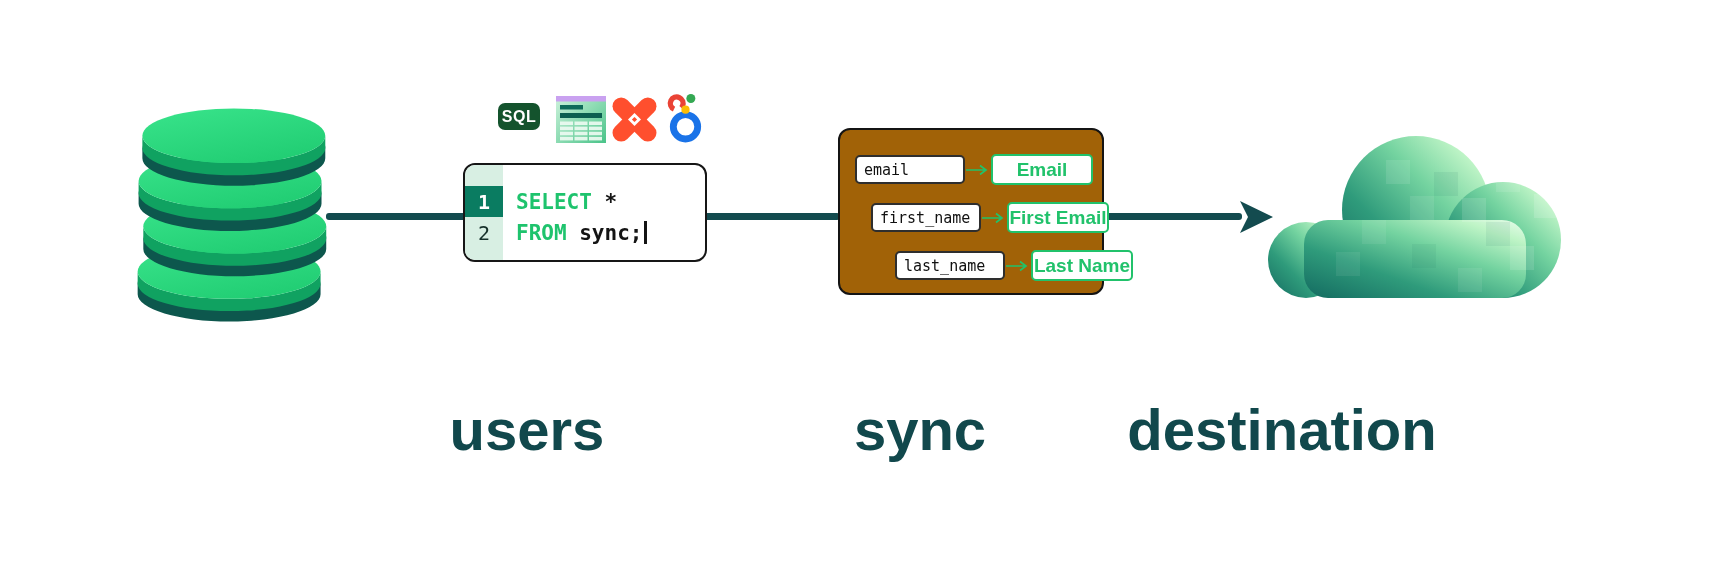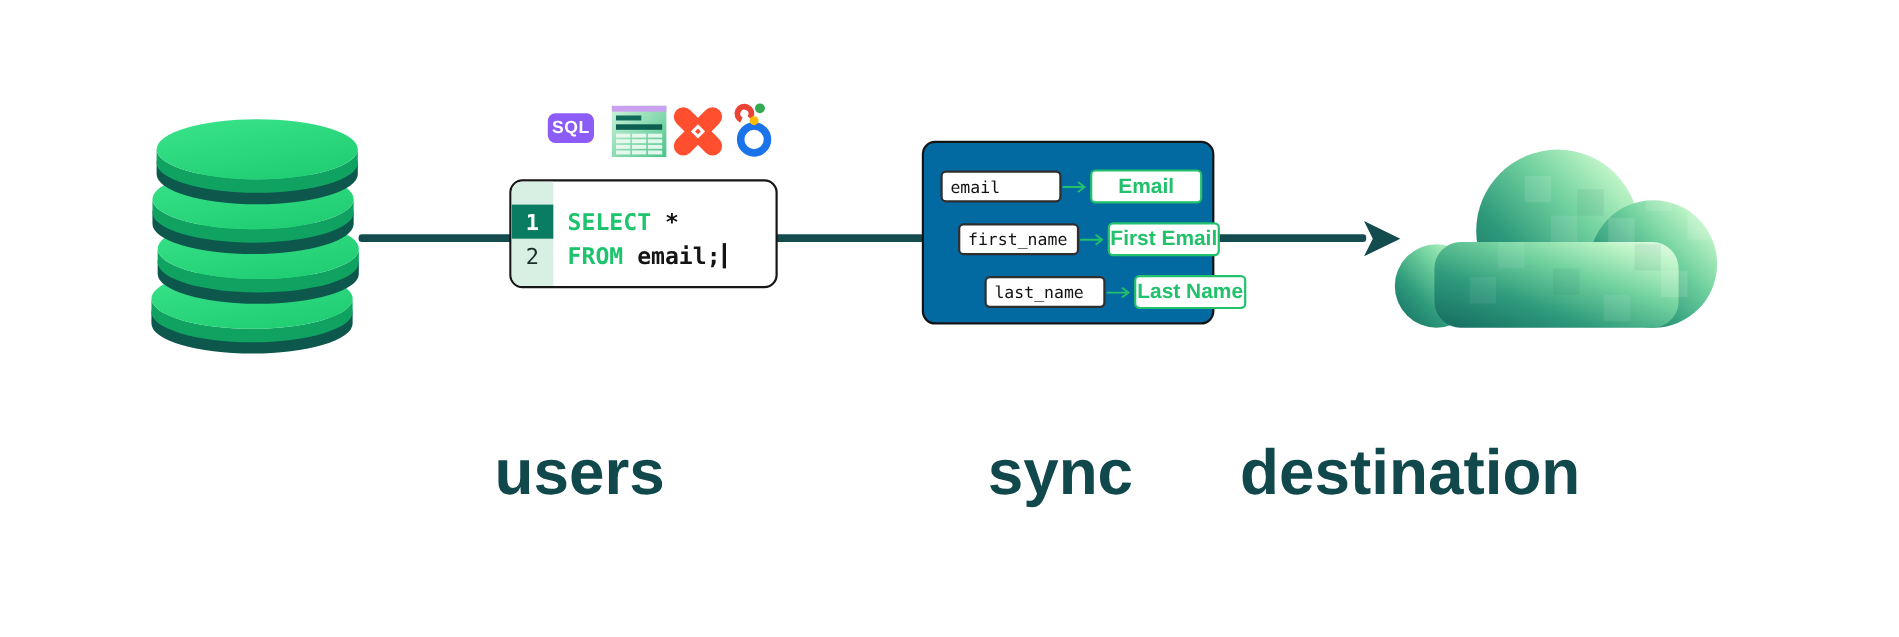--- a/index.html
+++ b/index.html
@@ -18,21 +18,21 @@
 
   
   .stage-label{
     position:absolute;top:396px;transform:translateX(-50%);
     font-size:58px;font-weight:600;color:#11484C;letter-spacing:0px;white-space:nowrap;
   }
 
   
   .badge{
     position:absolute;left:498px;top:103px;width:42px;height:27px;
-    background:#8b5cf6;border-radius:7px;color:#fff;font-weight:700;font-size:16px;
+    background:#14532d;border-radius:7px;color:#fff;font-weight:700;font-size:16px;
     display:flex;align-items:center;justify-content:center;letter-spacing:.5px;
   }
 
   
   .codebox{
     position:absolute;left:463px;top:163px;width:244px;height:99px;box-sizing:border-box;
     background:#fff;border:2px solid #161616;border-radius:12px;overflow:hidden;display:flex;
   }
   .gutter{width:38px;background:#D8EFE3;padding-top:21px;flex:none;
     font-family:"DejaVu Sans Mono","Liberation Mono",monospace;font-size:20px;}
@@ -40,21 +40,21 @@
   .gnum.active{background:#0A7C61;color:#ffffff;font-weight:700;}
   .codearea{padding:21px 0 0 13px;font-family:"DejaVu Sans Mono","Liberation Mono",monospace;
     font-size:21px;font-weight:700;color:#141414;}
   .codeline{height:31px;display:flex;align-items:center;white-space:pre;}
   .kw{color:#1EC36D;}
   .cursor{display:inline-block;width:3px;height:23px;background:#141414;margin-left:2px;}
 
   
   .syncbox{
     position:absolute;left:838px;top:128px;width:266px;height:167px;box-sizing:border-box;
-    background:#0369a1;border:2.5px solid #141414;border-radius:12px;
+    background:#a16207;border:2.5px solid #141414;border-radius:12px;
   }
   .maprow{position:absolute;left:15px;display:flex;align-items:center;}
   .maprow.r0{top:24px;} .maprow.r1{top:72px;padding-left:16px;} .maprow.r2{top:120px;padding-left:40px;}
   .fieldbox{
     width:110px;height:29px;box-sizing:border-box;border:2px solid #2E2E2E;border-radius:5px;
     font-family:"DejaVu Sans Mono","Liberation Mono",monospace;font-size:15px;color:#111;
     display:flex;align-items:center;padding-left:7px;background:#fff;
   }
   .maparrow{width:26px;height:14px;flex:none;}
   .targetbox{
@@ -150,21 +150,21 @@
     <circle cx="21" cy="17.5" r="4.2" fill="#FBBC04"></circle>
   </svg>
 
   <div class="codebox">
     <div class="gutter">
       <div class="gnum active">1</div>
       <div class="gnum">2</div>
     </div>
     <div class="codearea">
       <div class="codeline"><span class="kw">SELECT</span><span> *</span></div>
-      <div class="codeline"><span class="kw">FROM</span><span> email;</span><span class="cursor"></span></div>
+      <div class="codeline"><span class="kw">FROM</span><span> sync;</span><span class="cursor"></span></div>
     </div>
   </div>
 
   <div class="syncbox">
     <div class="maprow r0">
       <div class="fieldbox">email</div>
       <svg class="maparrow" viewBox="0 0 26 14">
         <path d="M1 7 H20 M15 2.5 L21 7 L15 11.5" stroke="#21C26B" stroke-width="1.7" fill="none"></path>
       </svg>
       <div class="targetbox">Email</div>
@@ -217,16 +217,16 @@
       <rect x="244" y="114" width="24" height="24" fill="#ffffff" opacity="0.12"></rect>
       <rect x="146" y="112" width="24" height="24" fill="#0B5F55" opacity="0.07"></rect>
       <rect x="192" y="136" width="24" height="24" fill="#ffffff" opacity="0.08"></rect>
       <rect x="70" y="120" width="24" height="24" fill="#ffffff" opacity="0.07"></rect>
       <rect x="268" y="62" width="24" height="24" fill="#ffffff" opacity="0.14"></rect>
       <rect x="230" y="36" width="24" height="24" fill="#ffffff" opacity="0.10"></rect>
     </g>
   </svg>
 
   <div class="stage-label" style="left:527px;">users</div>
-  <div class="stage-label" style="left:964px;">sync</div>
+  <div class="stage-label" style="left:920px;">sync</div>
   <div class="stage-label" style="left:1282px;">destination</div>
 
 </div>
 
 </body></html>

